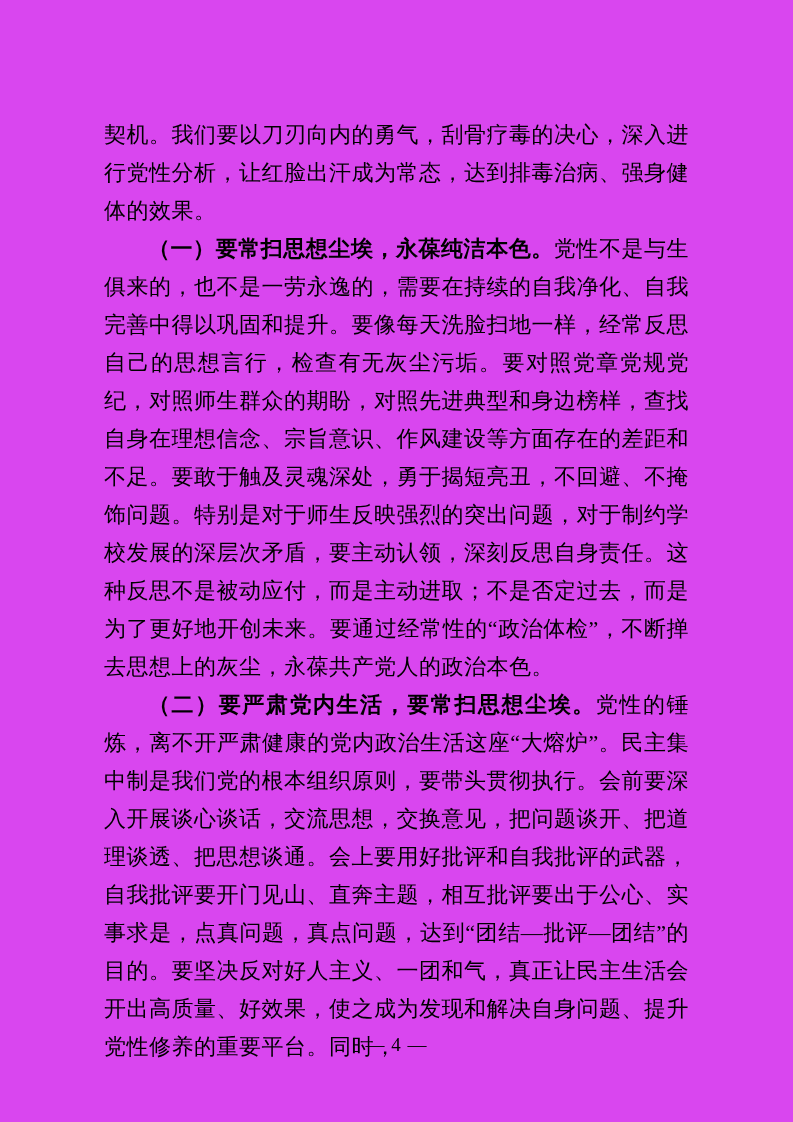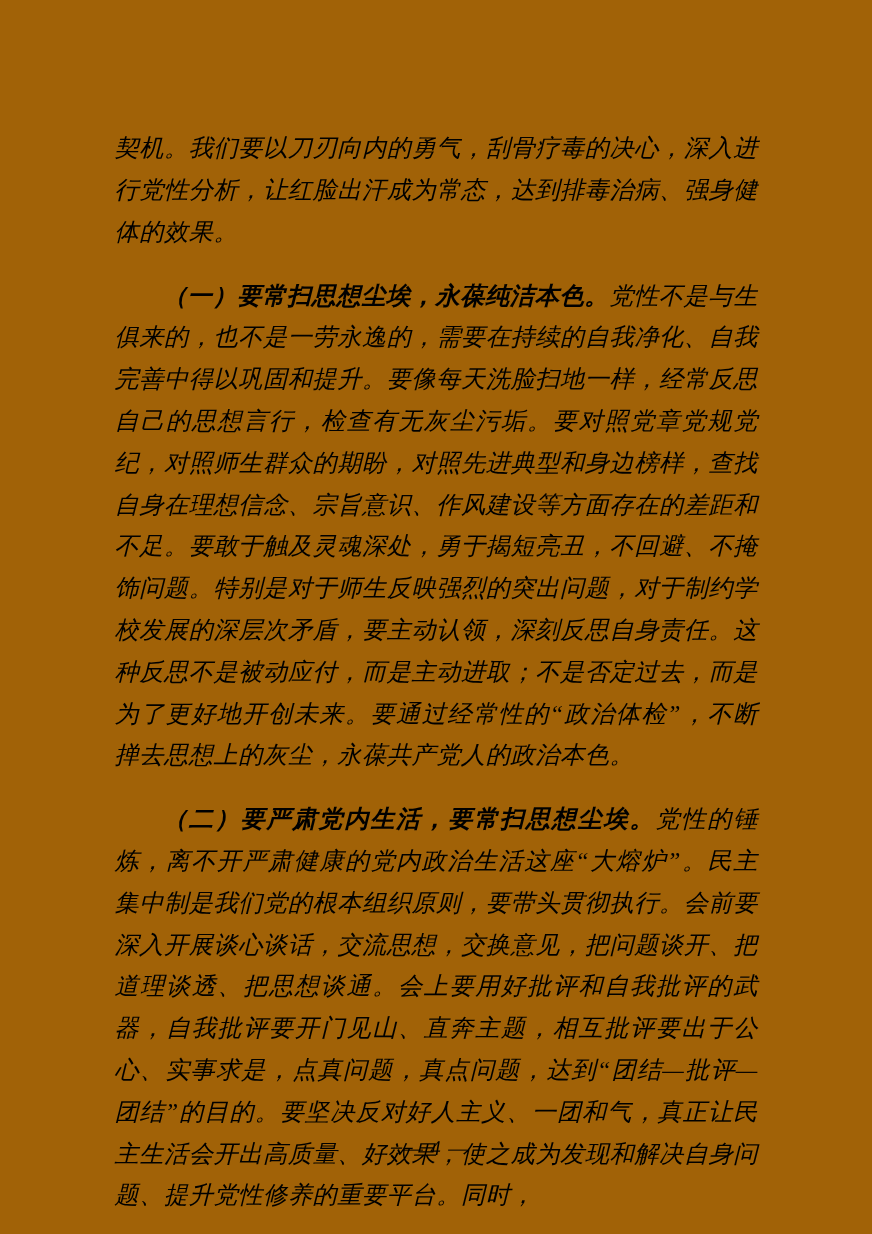--- a/index.html
+++ b/index.html
@@ -4,44 +4,42 @@
 <style>
   html, body {
     margin: 0;
     padding: 0;
     background: #ffffff;
   }
   .page {
     position: relative;
     width: 793px;
     height: 1122px;
-    background: #a16207;
+    background: #d946ef;
     color: #000000;
     font-family: "Liberation Serif", "DejaVu Serif", serif;
     overflow: hidden;
-    font-style: italic;
   }
   .document-body {
     position: absolute;
     top: 116px;
     left: 104px;
     width: 585px;
     text-align: justify;
     text-justify: inter-ideograph;
   }
   .document-body p {
     margin: 0;
     padding: 0;
     font-size: 22px;
     line-height: 38px;
     letter-spacing: 0.5px;
   }
   .document-body p.indent {
     text-indent: 2em;
-    margin-top: 20px;
   }
   .seg-bold {
     font-weight: bold;
   }
   .footer {
     position: absolute;
     top: 1034px;
     left: 0;
     width: 100%;
     text-align: center;

